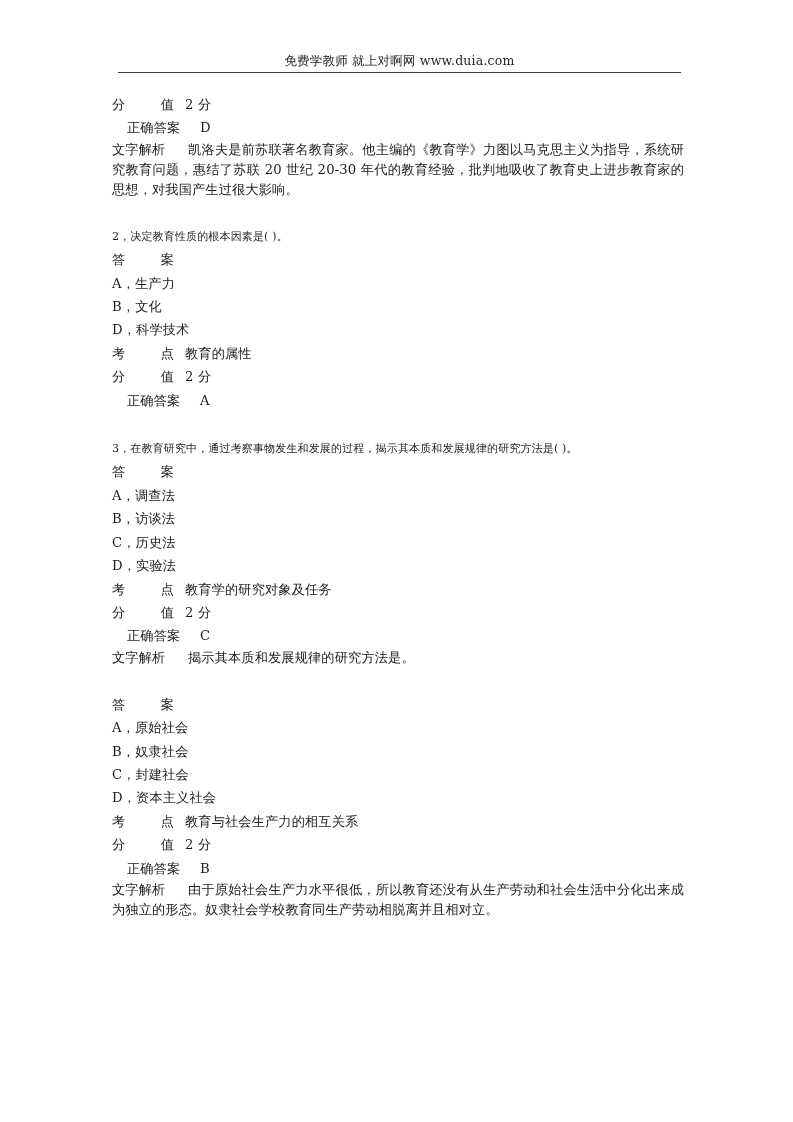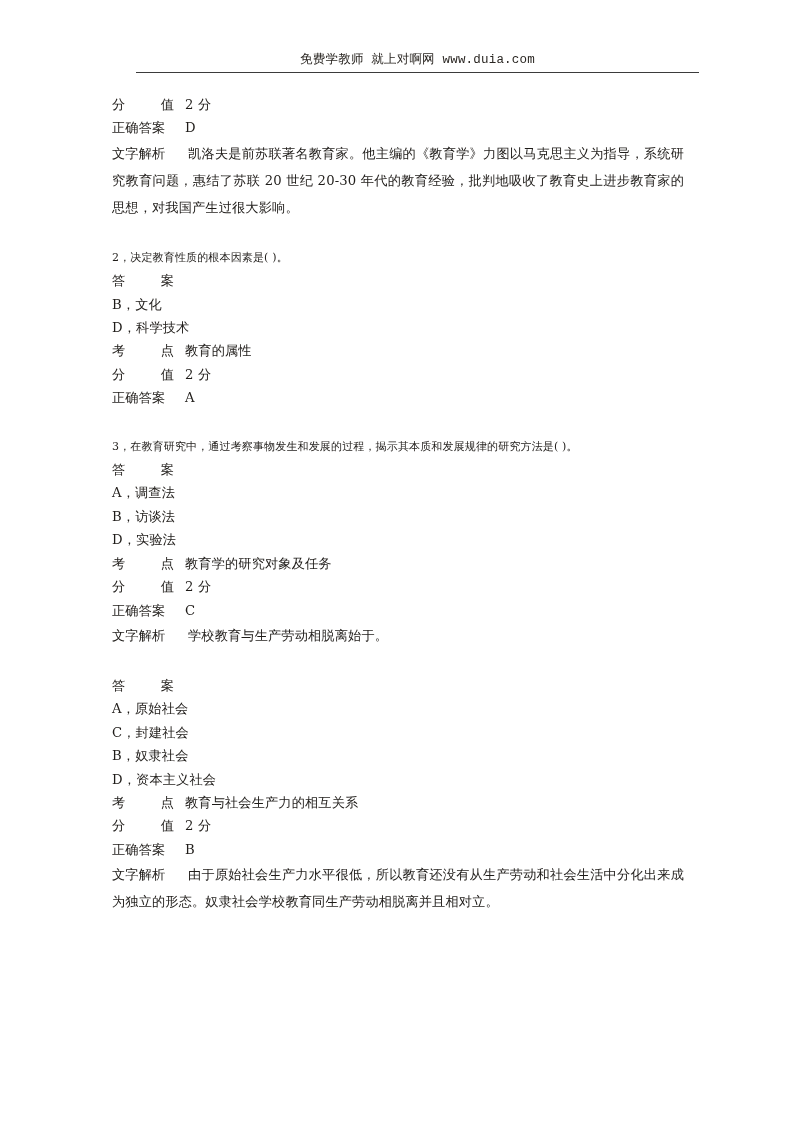--- a/index.html
+++ b/index.html
@@ -20,24 +20,23 @@
   .page {
     position: absolute;
     left: 0; top: 0;
     width: 793px;
     height: 1122px;
   }
 
   
   .header {
     position: absolute;
-    left: 136px;
+    left: 118px;
     top: 52px;
     width: 563px;
-    font-family: Liberation Mono, monospace;
   }
   .header-text {
     text-align: center;
     font-size: 12.5px;
     line-height: 17px;
     letter-spacing: 0.2px;
     color: #2a2622;
     white-space: nowrap;
   }
   .header-rule {
@@ -64,32 +63,33 @@
   }
   .row .lbl {
     display: inline-block;
     width: 62px;
     text-align: justify;
     text-align-last: justify;
     vertical-align: top;
   }
   .row .lbl.wide {
     text-align-last: left;
+    margin-left: 15px;
   }
   .row .val {
     display: inline;
   }
   .row .val.pad {
     padding-left: 11px;
   }
 
   
   .explain {
     font-size: 13.2px;
-    line-height: 27px;
+    line-height: 20px;
     letter-spacing: 0.15px;
     color: #1f1c19;
     text-align: justify;
     text-justify: inter-ideograph;
   }
   .explain .lbl {
     display: inline-block;
     width: 62px;
     text-align-last: left;
   }
@@ -138,20 +138,21 @@
       <div class="explain"><span class="lbl">文字解析</span><span class="gap"></span><span>凯洛夫是前苏联著名教育家。他主编的《教育学》力图以马克思主义为指导，系统研究教育问题，惠结了苏联 20 世纪 20-30 年代的教育经验，批判地吸收了教育史上进步教育家的思想，对我国产生过很大影响。</span></div>
     </div>
 
     <div class="block-gap"></div>
 
     <div>
       <div class="qstem">2，决定教育性质的根本因素是(  )。</div>
       <div class="row">
         <span class="lbl">答　案</span>
       </div>
+      <div class="opt">A，生产力</div>
       <div class="opt">B，文化</div>
       <div class="opt">D，科学技术</div>
       <div class="row">
         <span class="lbl">考　点</span><span class="val pad">教育的属性</span>
       </div>
       <div class="row">
         <span class="lbl">分　值</span><span class="val pad">2 分</span>
       </div>
       <div class="row">
         <span class="lbl wide">正确答案</span><span class="val pad">A</span>
@@ -160,42 +161,43 @@
 
     <div class="block-gap"></div>
 
     <div>
       <div class="qstem">3，在教育研究中，通过考察事物发生和发展的过程，揭示其本质和发展规律的研究方法是(  )。</div>
       <div class="row">
         <span class="lbl">答　案</span>
       </div>
       <div class="opt">A，调查法</div>
       <div class="opt">B，访谈法</div>
+      <div class="opt">C，历史法</div>
       <div class="opt">D，实验法</div>
       <div class="row">
         <span class="lbl">考　点</span><span class="val pad">教育学的研究对象及任务</span>
       </div>
       <div class="row">
         <span class="lbl">分　值</span><span class="val pad">2 分</span>
       </div>
       <div class="row">
         <span class="lbl wide">正确答案</span><span class="val pad">C</span>
       </div>
-      <div class="explain"><span class="lbl">文字解析</span><span class="gap"></span><span>学校教育与生产劳动相脱离始于。</span></div>
+      <div class="explain"><span class="lbl">文字解析</span><span class="gap"></span><span>揭示其本质和发展规律的研究方法是。</span></div>
     </div>
 
     <div class="block-gap"></div>
 
     <div>
       <div class="row">
         <span class="lbl">答　案</span>
       </div>
       <div class="opt">A，原始社会</div>
+      <div class="opt">B，奴隶社会</div>
       <div class="opt">C，封建社会</div>
-      <div class="opt">B，奴隶社会</div>
       <div class="opt">D，资本主义社会</div>
       <div class="row">
         <span class="lbl">考　点</span><span class="val pad">教育与社会生产力的相互关系</span>
       </div>
       <div class="row">
         <span class="lbl">分　值</span><span class="val pad">2 分</span>
       </div>
       <div class="row">
         <span class="lbl wide">正确答案</span><span class="val pad">B</span>
       </div>

